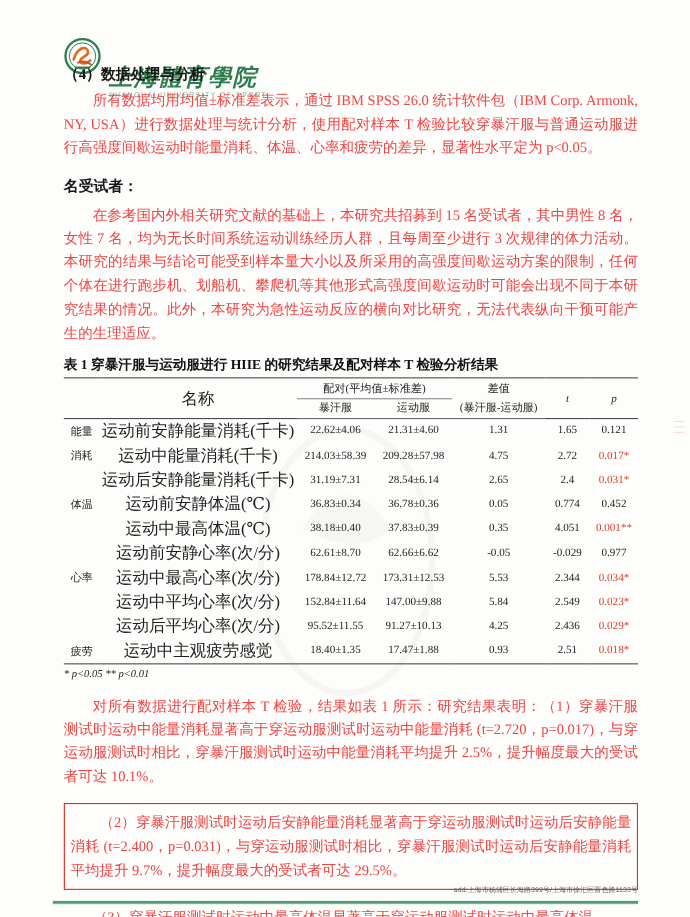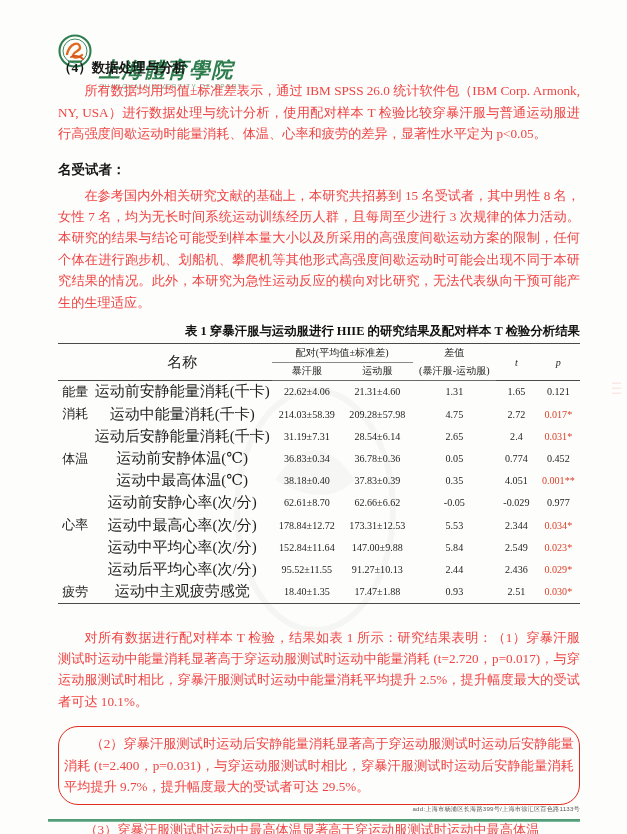--- a/index.html
+++ b/index.html
@@ -84,21 +84,21 @@
     color: #ef4444;
   }
   .indent {
     text-indent: 2em;
   }
 
   
   .table-caption {
     font-size: 12.4px;
     font-weight: bold;
-    text-align: right;
+    text-align: left;
     line-height: 1.5;
     color: #111;
   }
   table.results {
     width: 100%;
     border-collapse: collapse;
     font-size: 10.1px;
     color: #1d1d1d;
   }
   table.results td, table.results th {
@@ -109,21 +109,21 @@
     white-space: nowrap;
   }
   .rule-top td { border-top: 1.4px solid #4a4a4a; }
   .rule-mid td { border-bottom: 0.9px solid #6a6a6a; }
   .rule-bottom td { border-bottom: 1.4px solid #4a4a4a; }
   .hdr-span {
     border-bottom: 0.8px solid #8a8a8a;
   }
   td.group {
     width: 34px;
-    font-size: 13px;
+    font-size: 10px;
   }
   td.metric {
     text-align: center;
     width: 160px;
     font-size: 15px;
   }
   td.num { width: 74px; }
   td.diff { width: 86px; }
   td.stat { width: 44px; }
   .sig {
@@ -311,40 +311,41 @@
             <td class="num">147.00±9.88</td>
             <td class="diff">5.84</td>
             <td class="stat">2.549</td>
             <td class="stat sig">0.023*</td>
           </tr>
           <tr>
             <td class="group"></td>
             <td class="metric">运动后平均心率(次/分)</td>
             <td class="num">95.52±11.55</td>
             <td class="num">91.27±10.13</td>
-            <td class="diff">2.44</td>
+            <td class="diff">4.25</td>
             <td class="stat">2.436</td>
             <td class="stat sig">0.029*</td>
           </tr>
           <tr class="rule-bottom">
             <td class="group">疲劳</td>
             <td class="metric">运动中主观疲劳感觉</td>
             <td class="num">18.40±1.35</td>
             <td class="num">17.47±1.88</td>
             <td class="diff">0.93</td>
             <td class="stat">2.51</td>
-            <td class="stat sig">0.030*</td>
+            <td class="stat sig">0.018*</td>
           </tr>
         </tbody>
     </table>
 
-
-    <p class="para indent" style="margin-top:23px;">对所有数据进行配对样本 T 检验，结果如表 1 所示：研究结果表明：（1）穿暴汗服测试时运动中能量消耗显著高于穿运动服测试时运动中能量消耗 (t=2.720，p=0.017)，与穿运动服测试时相比，穿暴汗服测试时运动中能量消耗平均提升 2.5%，提升幅度最大的受试者可达 10.1%。</p>
-
-    <div class="redbox" style="margin-top:14px;border-radius:20px;">
+    <div class="note">* p&lt;0.05 ** p&lt;0.01</div>
+
+    <p class="para indent" style="margin-top:13px;">对所有数据进行配对样本 T 检验，结果如表 1 所示：研究结果表明：（1）穿暴汗服测试时运动中能量消耗显著高于穿运动服测试时运动中能量消耗 (t=2.720，p=0.017)，与穿运动服测试时相比，穿暴汗服测试时运动中能量消耗平均提升 2.5%，提升幅度最大的受试者可达 10.1%。</p>
+
+    <div class="redbox" style="margin-top:14px;">
       <p class="para indent" style="margin:0;">（2）穿暴汗服测试时运动后安静能量消耗显著高于穿运动服测试时运动后安静能量消耗 (t=2.400，p=0.031)，与穿运动服测试时相比，穿暴汗服测试时运动后安静能量消耗平均提升 9.7%，提升幅度最大的受试者可达 29.5%。</p>
     </div>
 
     <p class="para indent" style="margin-top:14px;">（3）穿暴汗服测试时运动中最高体温显著高于穿运动服测试时运动中最高体温</p>
   </div>
 
   <div class="footer">
     <div class="footer-addr">add:上海市杨浦区长海路399号/上海市徐汇区百色路1133号</div>
     <div class="footer-rule"></div>
   </div>

